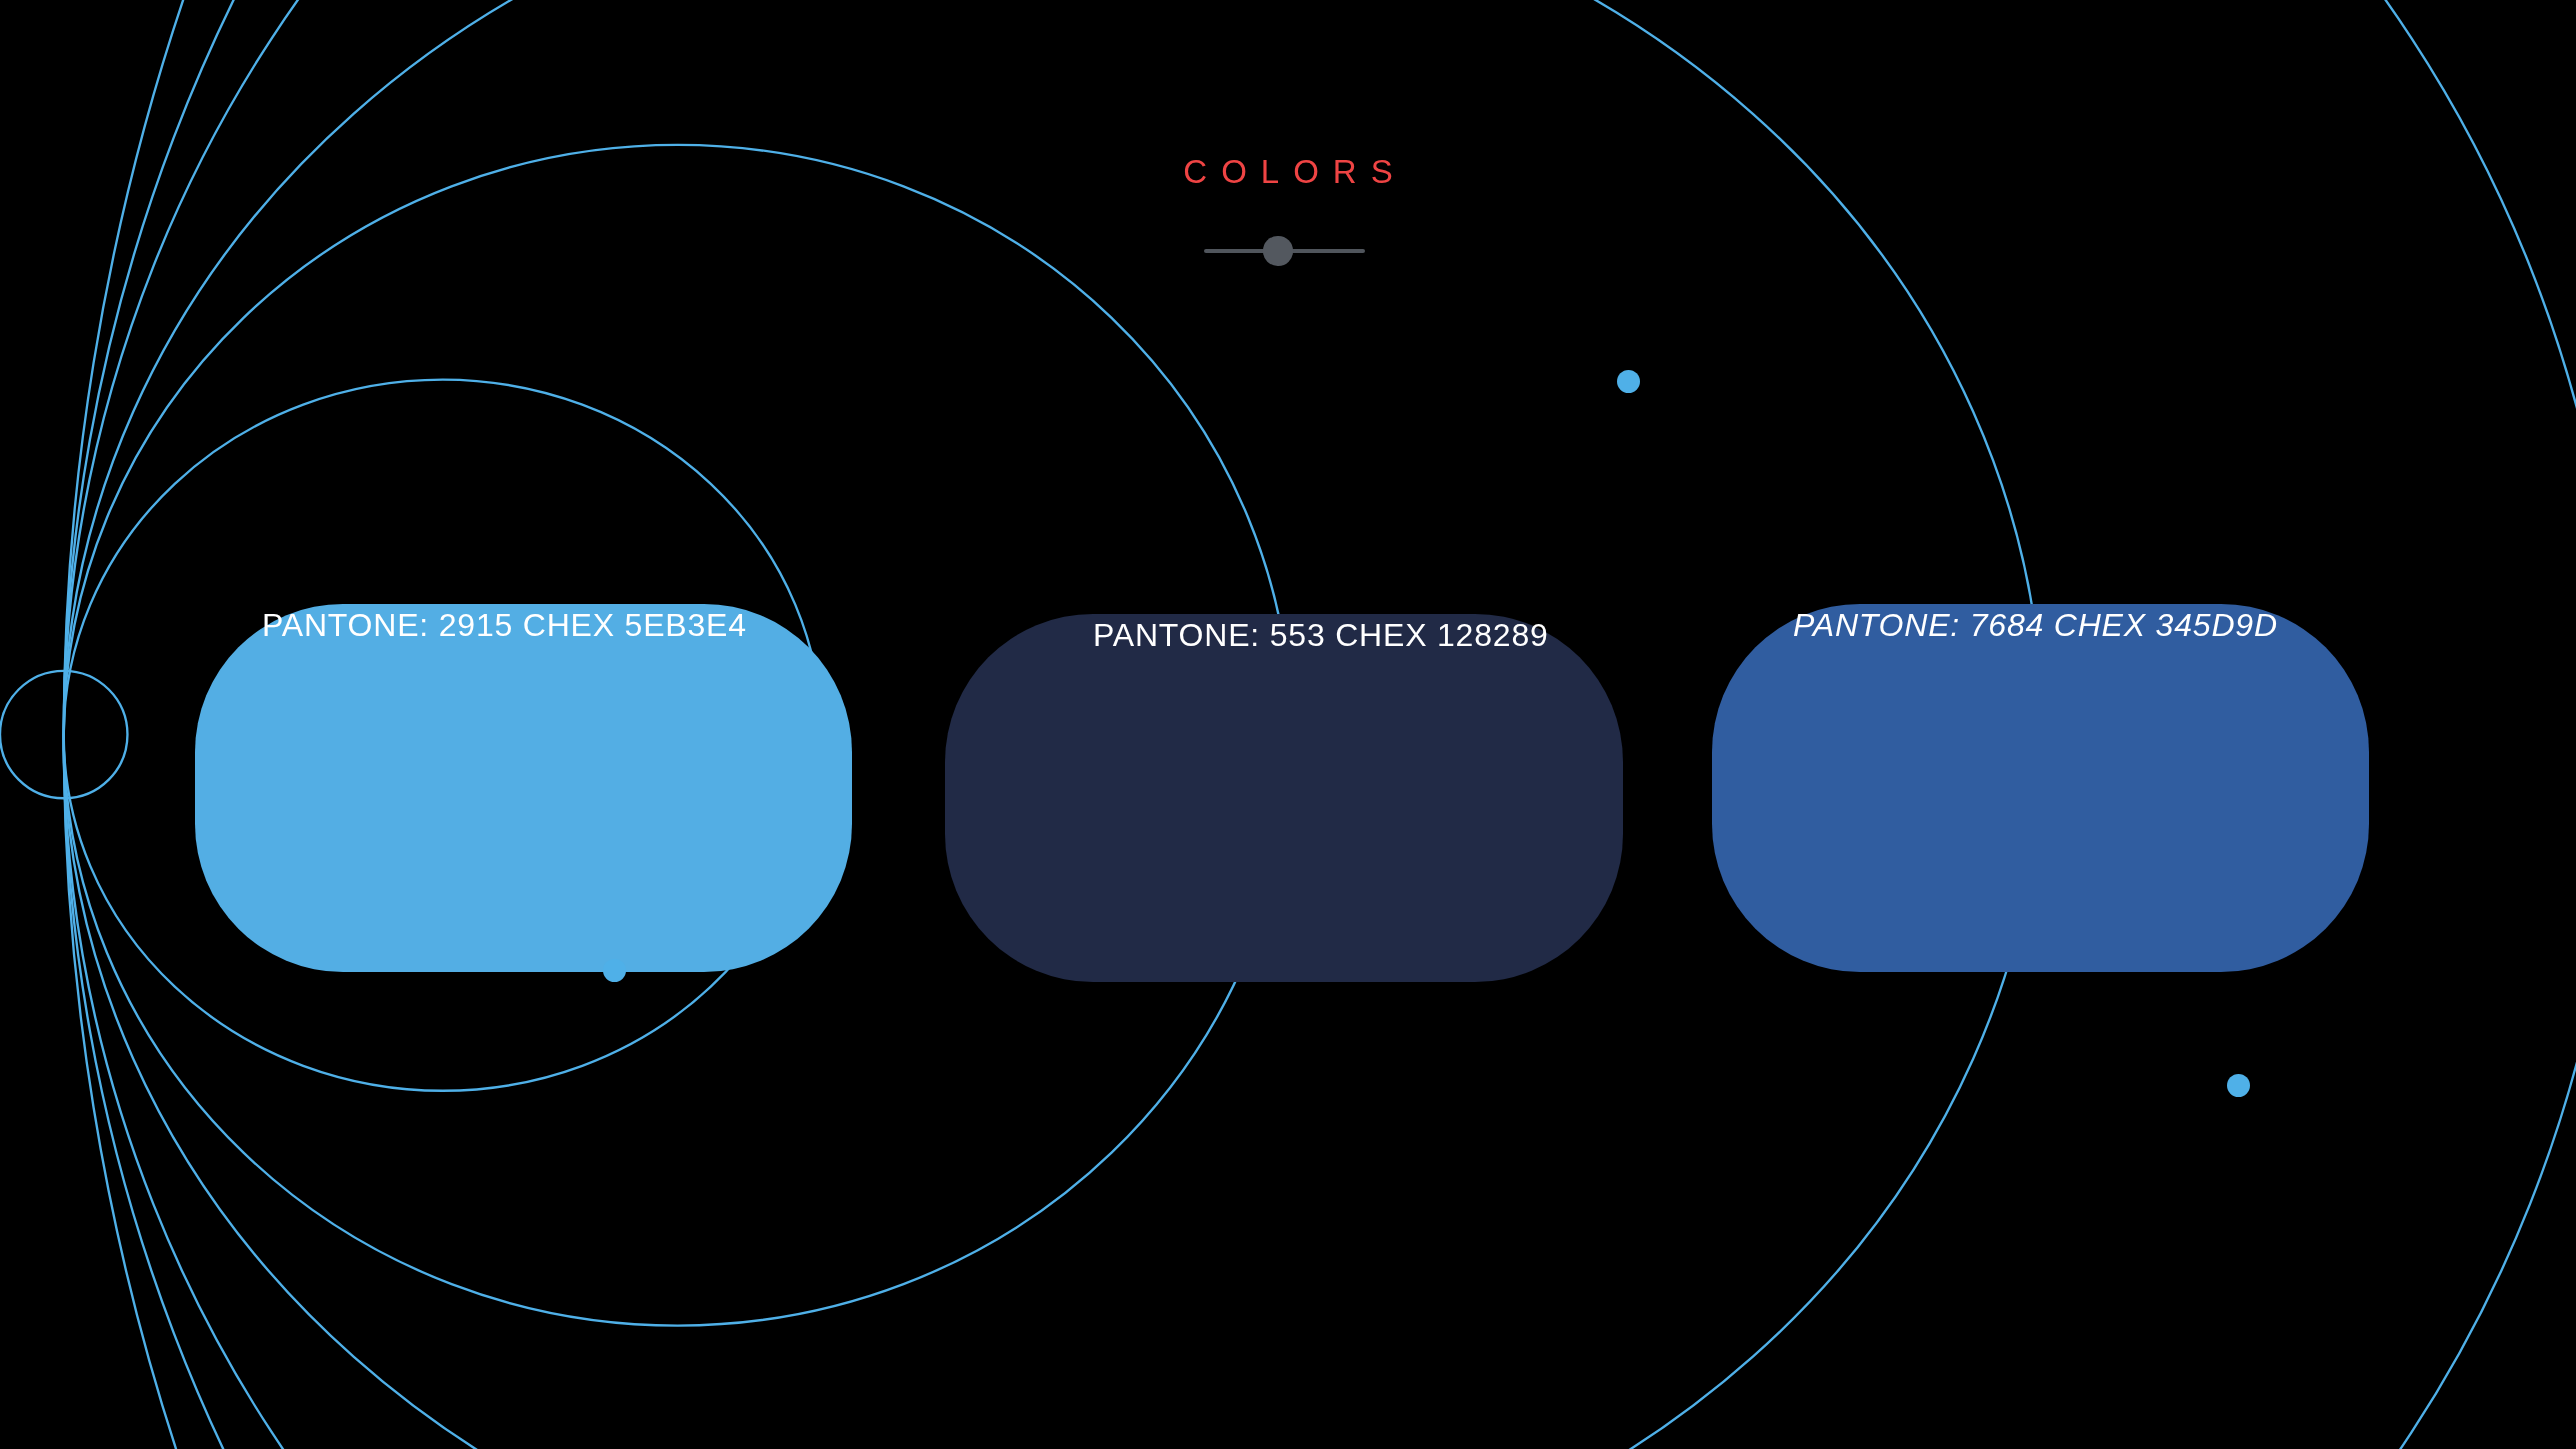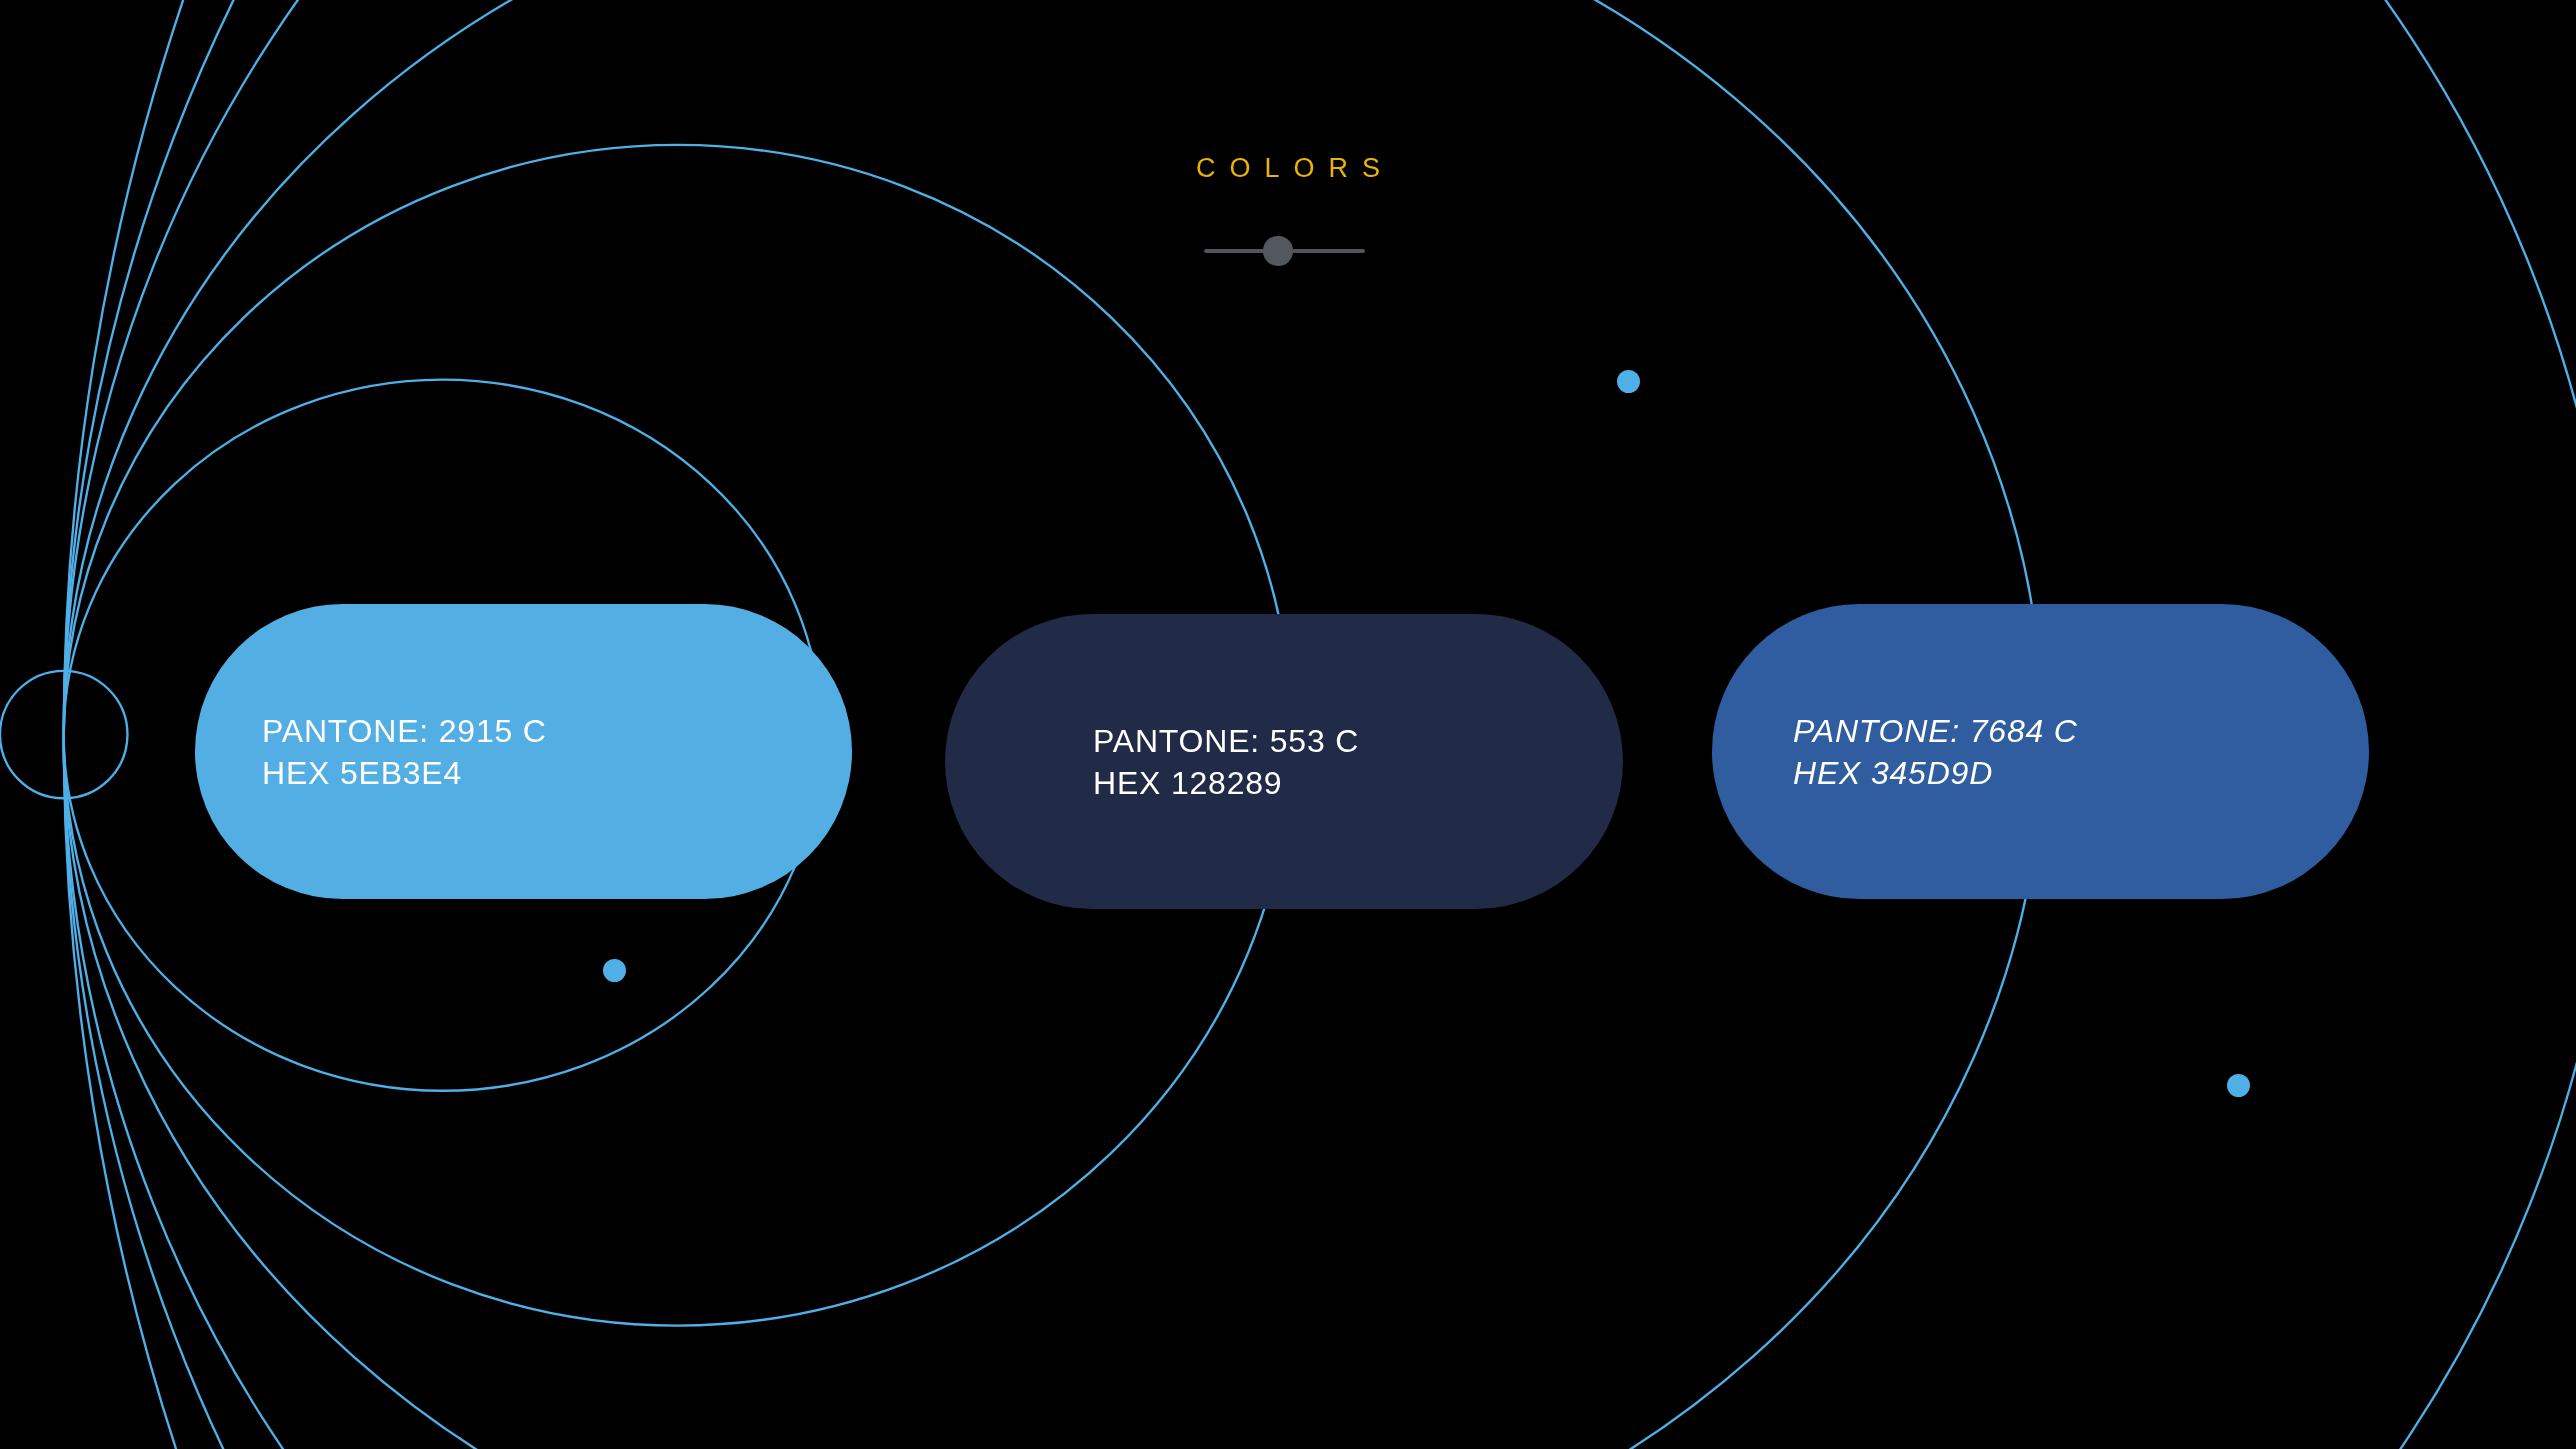--- a/index.html
+++ b/index.html
@@ -33,22 +33,22 @@
     width: 2576px;
     z-index: 3;
     text-align: center;
     pointer-events: none;
   }
   #page-title {
     position: absolute;
     left: 1154px;
     top: 153px;
     width: 268px;
-    color: #eab308;
-    font-size: 27px;
+    color: #ef4444;
+    font-size: 33px;
     font-weight: 400;
     letter-spacing: 14px;
     text-indent: 14px;
     font-family: "Liberation Sans", sans-serif;
     white-space: nowrap;
   }
 
   
   #slider {
     position: absolute;
@@ -82,25 +82,25 @@
     position: absolute;
     left: 0;
     top: 604px;
     width: 2576px;
     height: 295px;
     z-index: 2;
   }
   .pill {
     position: absolute;
     top: 0;
-    height: 295px;
+    height: 368px;
     border-radius: 148px;
     display: flex;
-    flex-direction: column;
-    justify-content: center;
+    flex-direction: row;
+    justify-content: flex-start;
     box-sizing: border-box;
   }
   .pill .line {
     color: #FFFFFF;
     font-size: 32px;
     line-height: 42px;
     letter-spacing: 0.8px;
     font-family: "Liberation Sans", sans-serif;
     white-space: nowrap;
   }

